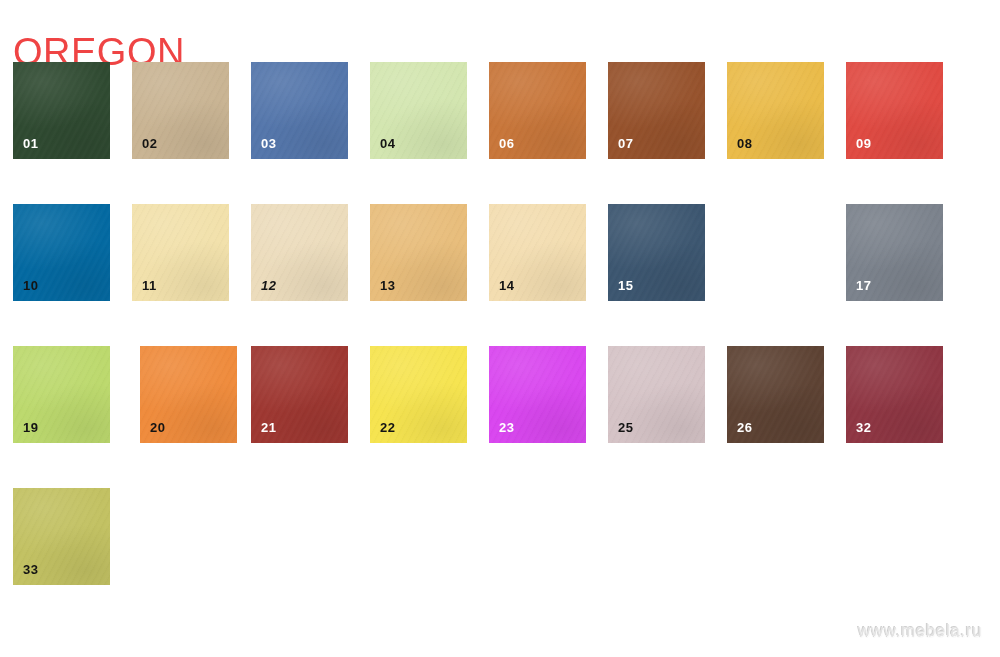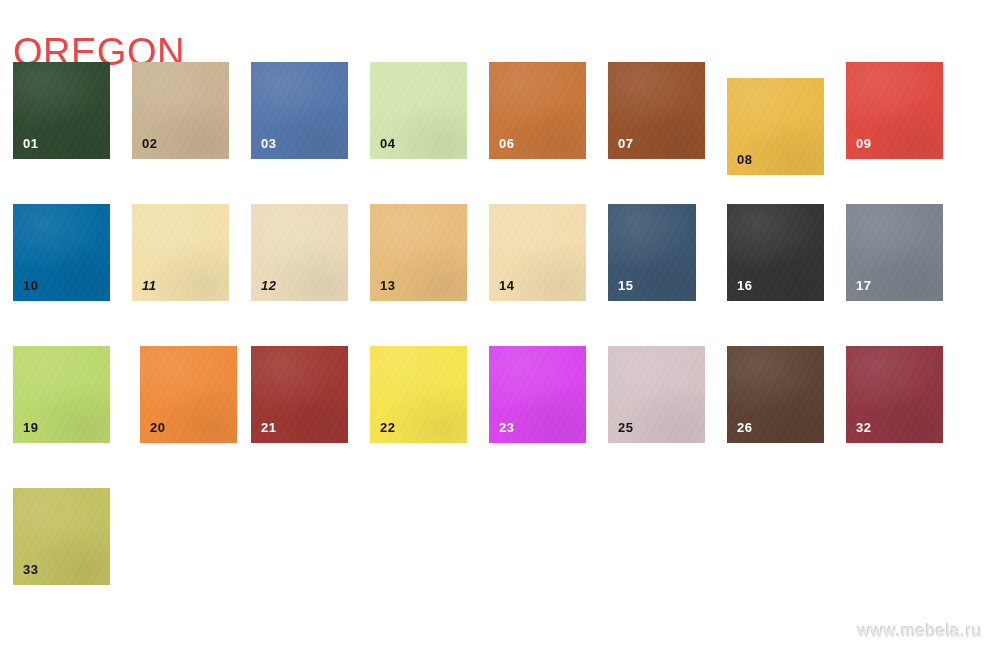--- a/index.html
+++ b/index.html
@@ -114,56 +114,52 @@
       <span class="swatch-label dark">04</span>
     </div>
     <div class="swatch" style="left: 476px; top: 0px; width: 97px; height: 97px; background-color: rgb(200, 118, 58);">
       <div class="grain"></div>
       <span class="swatch-label light">06</span>
     </div>
     <div class="swatch" style="left: 595px; top: 0px; width: 97px; height: 97px; background-color: rgb(150, 82, 44);">
       <div class="grain"></div>
       <span class="swatch-label light">07</span>
     </div>
-    <div class="swatch" style="left: 714px; top: 0px; width: 97px; height: 97px; background-color: rgb(234, 187, 73); margin-top: 16px;">
+    <div class="swatch" style="left: 714px; top: 0px; width: 97px; height: 97px; background-color: rgb(234, 187, 73);">
       <div class="grain"></div>
       <span class="swatch-label dark">08</span>
     </div>
     <div class="swatch" style="left: 833px; top: 0px; width: 97px; height: 97px; background-color: rgb(224, 74, 66);">
       <div class="grain"></div>
       <span class="swatch-label light">09</span>
     </div>
     <div class="swatch" style="left: 0px; top: 142px; width: 97px; height: 97px; background-color: #0369a1;">
       <div class="grain"></div>
       <span class="swatch-label dark">10</span>
     </div>
-    <div class="swatch" style="left: 119px; top: 142px; width: 97px; height: 97px; background-color: rgb(242, 225, 171); font-style: italic;">
+    <div class="swatch" style="left: 119px; top: 142px; width: 97px; height: 97px; background-color: rgb(242, 225, 171);">
       <div class="grain"></div>
       <span class="swatch-label dark">11</span>
     </div>
     <div class="swatch" style="left: 238px; top: 142px; width: 97px; height: 97px; background-color: rgb(236, 220, 188); font-style: italic;">
       <div class="grain"></div>
       <span class="swatch-label dark">12</span>
     </div>
     <div class="swatch" style="left: 357px; top: 142px; width: 97px; height: 97px; background-color: rgb(232, 189, 123);">
       <div class="grain"></div>
       <span class="swatch-label dark">13</span>
     </div>
     <div class="swatch" style="left: 476px; top: 142px; width: 97px; height: 97px; background-color: rgb(243, 221, 176);">
       <div class="grain"></div>
       <span class="swatch-label dark">14</span>
     </div>
-    <div class="swatch" style="left: 595px; top: 142px; width: 88px; height: 97px; background-color: rgb(60, 86, 112); padding-left: 33px;">
+    <div class="swatch" style="left: 595px; top: 142px; width: 97px; height: 97px; background-color: rgb(60, 86, 112); padding-left: 33px;">
       <div class="grain"></div>
       <span class="swatch-label light">15</span>
     </div>
-    <div class="swatch" style="left: 714px; top: 142px; width: 97px; height: 97px; background-color: rgb(51, 52, 54);">
-      <div class="grain"></div>
-      <span class="swatch-label light">16</span>
-    </div>
     <div class="swatch" style="left: 833px; top: 142px; width: 97px; height: 97px; background-color: rgb(123, 130, 140);">
       <div class="grain"></div>
       <span class="swatch-label light">17</span>
     </div>
     <div class="swatch" style="left: 0px; top: 284px; width: 97px; height: 97px; background-color: rgb(188, 217, 109);">
       <div class="grain"></div>
       <span class="swatch-label dark">19</span>
     </div>
     <div class="swatch" style="left: 127px; top: 284px; width: 97px; height: 97px; background-color: rgb(239, 139, 60);">
       <div class="grain"></div>

